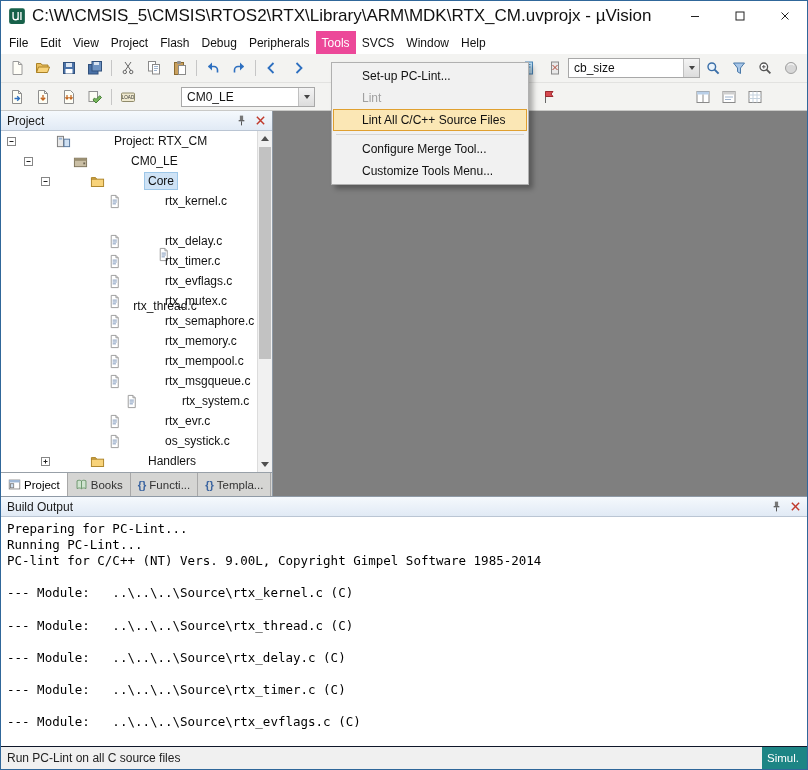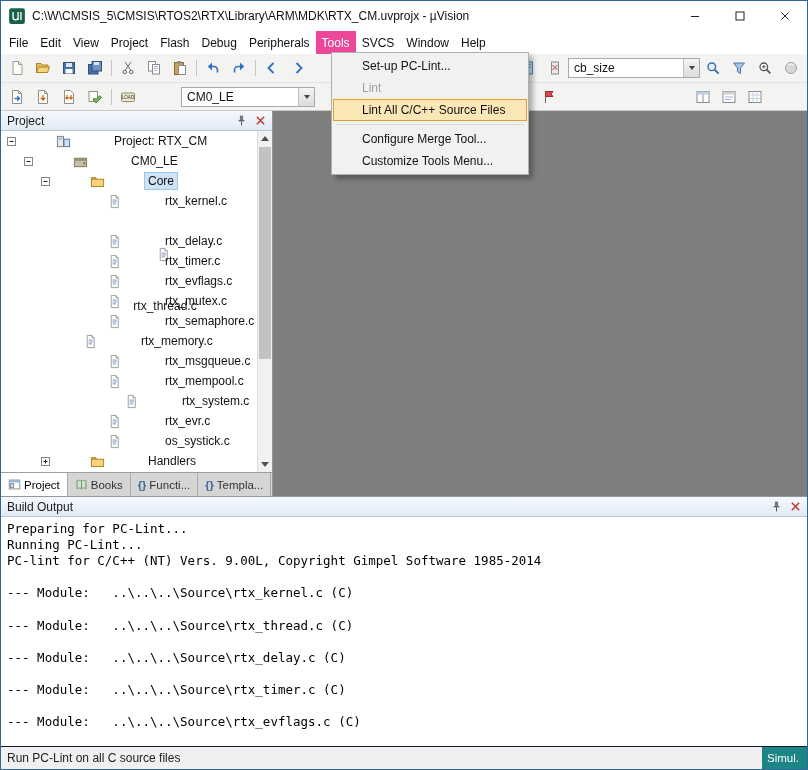--- a/index.html
+++ b/index.html
@@ -4,21 +4,21 @@
 <style>
   * { box-sizing: border-box; margin: 0; padding: 0; }
   html,body { width:808px; height:770px; }
   body { position:relative; font-family:"Liberation Sans",sans-serif; background:#fff; }
 
   .window { position:absolute; inset:0; border:1px solid #30679a; display:flex; flex-direction:column; background:#f0f0f0; }
 
   
   .titlebar { height:30px; flex:0 0 auto; background:#fff; display:flex; align-items:center; padding-left:7px; }
   .logo { width:18px; height:18px; margin-right:6px; display:flex; }
-  .title-text { font-size:12px; color:#111; white-space:nowrap; overflow:hidden; flex:1; }
+  .title-text { font-size:17px; color:#111; white-space:nowrap; overflow:hidden; flex:1; }
   .win-controls { display:flex; align-self:stretch; }
   .win-btn { width:45px; display:flex; align-items:center; justify-content:center; }
 
   
   .menubar { height:23px; flex:0 0 auto; background:#fff; display:flex; align-items:stretch; font-size:12px; color:#111; padding-left:2px; }
   .menu-item { padding:0 6px; display:flex; align-items:center; cursor:default; }
   .menu-item.active { background:#ec4899; color:#fff; }
 
   
   .toolbar { display:flex; align-items:center; padding:0 3px; background:#f3f3f1; }
@@ -69,21 +69,21 @@
 
   
   .build-panel { flex:0 0 250px; display:flex; flex-direction:column; border-top:1px solid #8f9aa6; background:#fff; }
   .build-content { flex:1; font-family:"DejaVu Sans Mono","Liberation Mono",monospace; font-size:12.5px; line-height:16.1px; padding:4px 6px; white-space:pre; overflow:hidden; color:#000; }
 
   
   .statusbar { flex:0 0 23px; background:#f0f0f0; border-top:1px solid #0f172a; display:flex; align-items:center; font-size:12px; padding-left:6px; color:#222; }
   .status-right { margin-left:auto; align-self:stretch; display:flex; align-items:center; background:#1d8585; color:#fff; padding:0 5px; font-size:11.5px; width:45px; overflow:hidden; white-space:nowrap; }
 
   
-  .tools-menu { position:absolute; left:330px; top:51px; width:198px; background:#f1f1f1; border:1px solid #b0b0b0; box-shadow:4px 4px 5px rgba(0,0,0,.30); padding:2px 1px; z-index:100; font-size:12px; color:#111; }
+  .tools-menu { position:absolute; left:330px; top:61px; width:198px; background:#f1f1f1; border:1px solid #b0b0b0; box-shadow:4px 4px 5px rgba(0,0,0,.30); padding:2px 1px; z-index:100; font-size:12px; color:#111; }
   .dd-item { height:22px; display:flex; align-items:center; padding:0 10px 0 29px; cursor:default; }
   .dd-item.disabled { color:#a0a0a0; }
   .dd-item.highlighted { background:#fbe7b5; border:1px solid #e0a030; padding-left:28px; }
   .dd-sep { height:1px; background:#d7d7d7; margin:3px 3px; }
 </style>
 </head>
 <body>
 
 <div class="window">
 
@@ -523,52 +523,52 @@
             <span class="expander"></span>
             <span class="node-icon">
               <svg width="15" height="15" viewBox="0 0 16 16">
                 <path d="M4.5 1.5h5l2.5 2.5v10.5h-7.5z" fill="#fff" stroke="#9a9a9a"></path>
                 <path d="M9.5 1.5V4h2.5" fill="none" stroke="#9a9a9a"></path>
                 <path d="M6 6.5h4.5M6 8.5h4.5M6 10.5h3.5" stroke="#7a93b8"></path>
               </svg>
             </span>
             <span class="row-label">rtx_semaphore.c</span>
           </div>
-          <div class="tree-row" style="padding-left: 33px; align-items: center;">
+          <div class="tree-row" style="padding-left: 57px; align-items: center;">
             <span class="expander"></span>
             <span class="node-icon">
               <svg width="15" height="15" viewBox="0 0 16 16">
                 <path d="M4.5 1.5h5l2.5 2.5v10.5h-7.5z" fill="#fff" stroke="#9a9a9a"></path>
                 <path d="M9.5 1.5V4h2.5" fill="none" stroke="#9a9a9a"></path>
                 <path d="M6 6.5h4.5M6 8.5h4.5M6 10.5h3.5" stroke="#7a93b8"></path>
               </svg>
             </span>
             <span class="row-label">rtx_memory.c</span>
           </div>
           <div class="tree-row" style="padding-left: 57px;">
             <span class="expander"></span>
             <span class="node-icon">
               <svg width="15" height="15" viewBox="0 0 16 16">
                 <path d="M4.5 1.5h5l2.5 2.5v10.5h-7.5z" fill="#fff" stroke="#9a9a9a"></path>
                 <path d="M9.5 1.5V4h2.5" fill="none" stroke="#9a9a9a"></path>
                 <path d="M6 6.5h4.5M6 8.5h4.5M6 10.5h3.5" stroke="#7a93b8"></path>
               </svg>
             </span>
+            <span class="row-label">rtx_mempool.c</span>
+          </div>
+          <div class="tree-row" style="padding-left: 57px;">
+            <span class="expander"></span>
+            <span class="node-icon">
+              <svg width="15" height="15" viewBox="0 0 16 16">
+                <path d="M4.5 1.5h5l2.5 2.5v10.5h-7.5z" fill="#fff" stroke="#9a9a9a"></path>
+                <path d="M9.5 1.5V4h2.5" fill="none" stroke="#9a9a9a"></path>
+                <path d="M6 6.5h4.5M6 8.5h4.5M6 10.5h3.5" stroke="#7a93b8"></path>
+              </svg>
+            </span>
             <span class="row-label">rtx_msgqueue.c</span>
-          </div>
-          <div class="tree-row" style="padding-left: 57px;">
-            <span class="expander"></span>
-            <span class="node-icon">
-              <svg width="15" height="15" viewBox="0 0 16 16">
-                <path d="M4.5 1.5h5l2.5 2.5v10.5h-7.5z" fill="#fff" stroke="#9a9a9a"></path>
-                <path d="M9.5 1.5V4h2.5" fill="none" stroke="#9a9a9a"></path>
-                <path d="M6 6.5h4.5M6 8.5h4.5M6 10.5h3.5" stroke="#7a93b8"></path>
-              </svg>
-            </span>
-            <span class="row-label">rtx_mempool.c</span>
           </div>
           <div class="tree-row" style="padding-left: 74px;">
             <span class="expander"></span>
             <span class="node-icon">
               <svg width="15" height="15" viewBox="0 0 16 16">
                 <path d="M4.5 1.5h5l2.5 2.5v10.5h-7.5z" fill="#fff" stroke="#9a9a9a"></path>
                 <path d="M9.5 1.5V4h2.5" fill="none" stroke="#9a9a9a"></path>
                 <path d="M6 6.5h4.5M6 8.5h4.5M6 10.5h3.5" stroke="#7a93b8"></path>
               </svg>
             </span>

